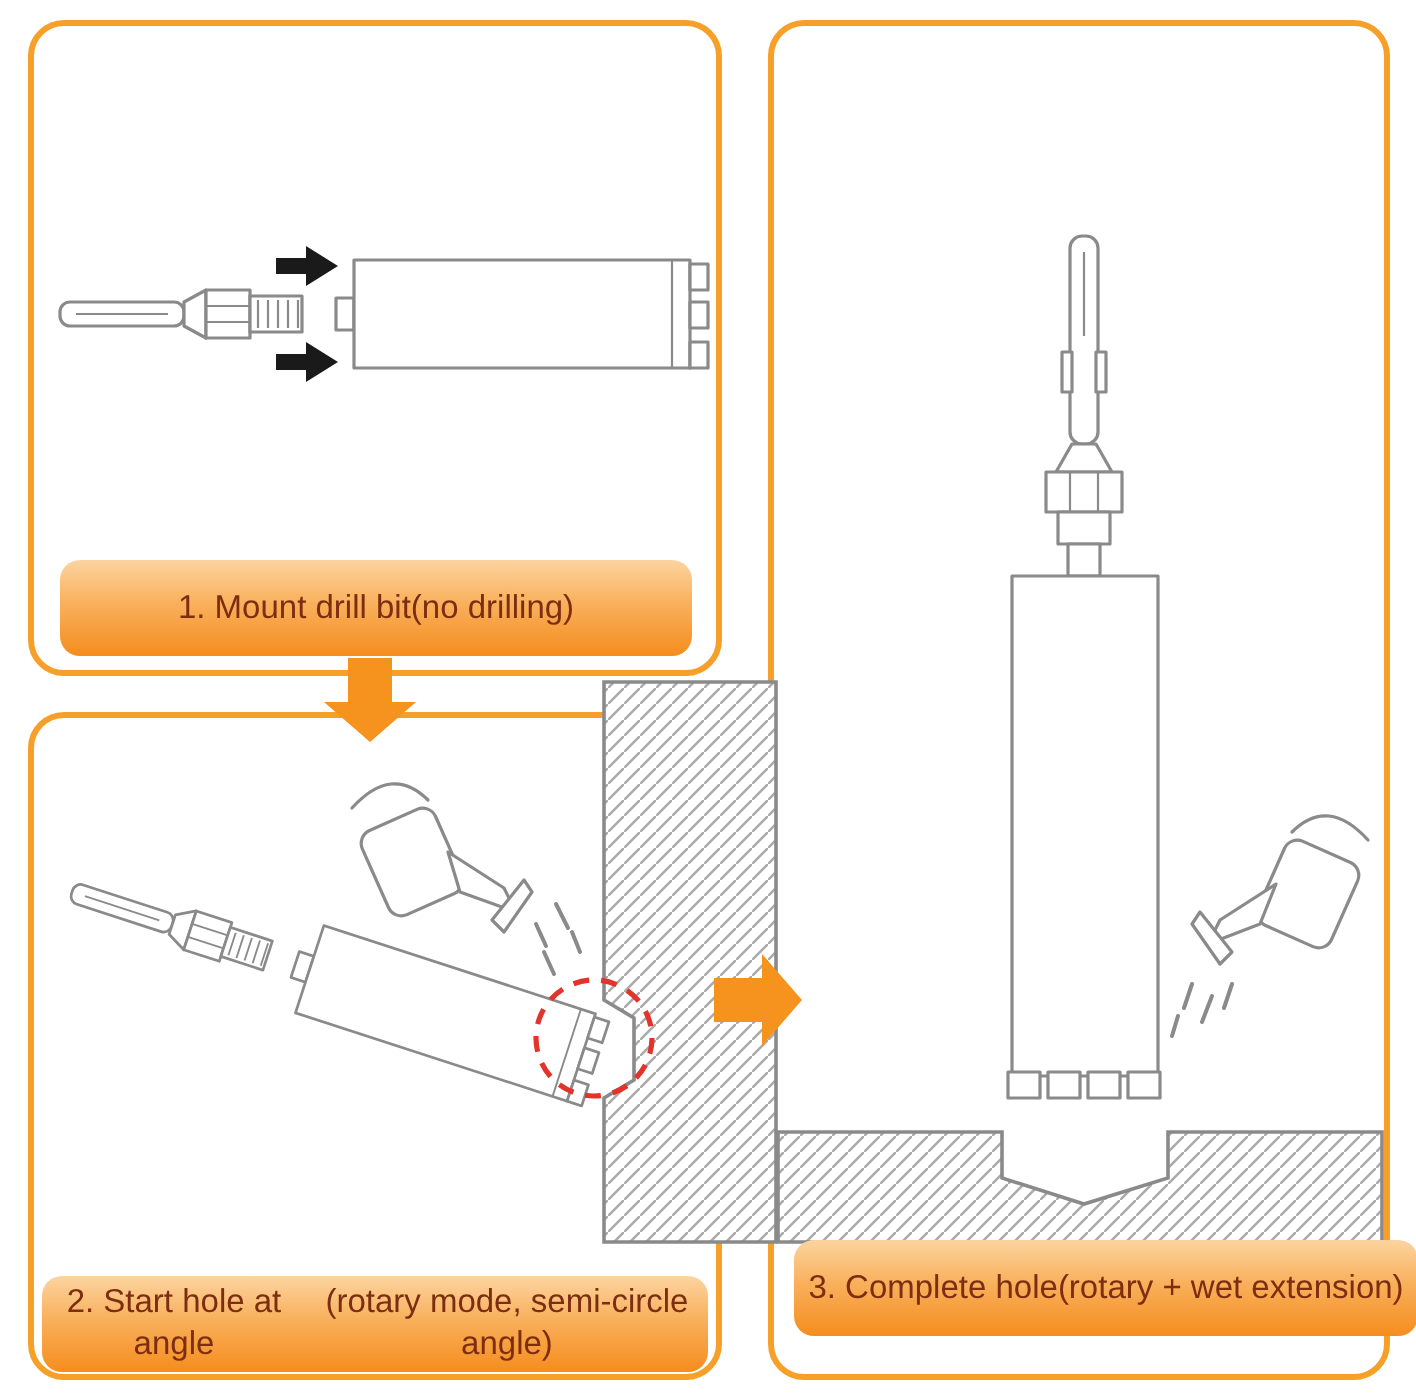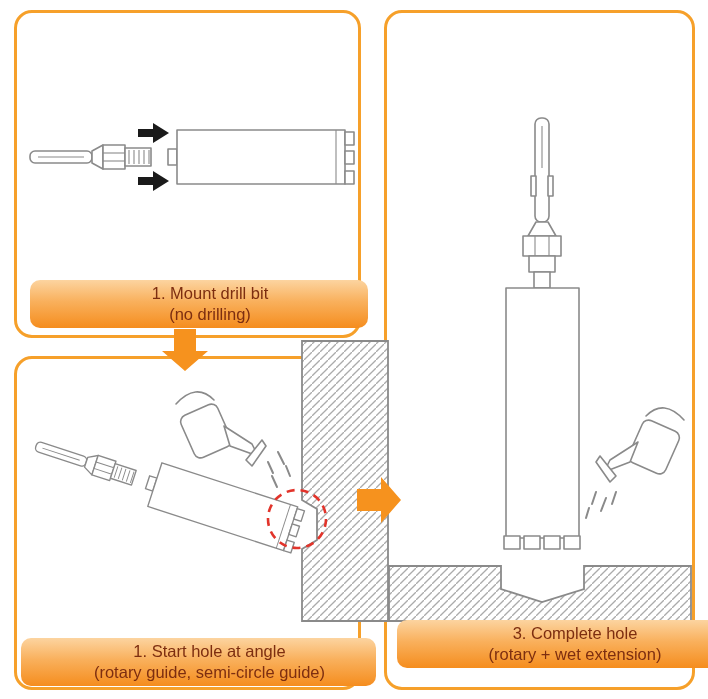--- a/index.html
+++ b/index.html
@@ -9,24 +9,24 @@
   }
   .panel{
     position:absolute;border:3px solid #f6a02a;border-radius:18px;
     background:#ffffff;box-sizing:border-box;z-index:1;
   }
   #panel1{left:14px;top:10px;width:347px;height:328px;}
   #panel2{left:14px;top:356px;width:347px;height:334px;}
   #panel3{left:384px;top:10px;width:311px;height:680px;}
   svg.overlay{position:absolute;left:0;top:0;z-index:5;pointer-events:none;}
   .caption{
-    position:absolute;z-index:7;display:flex;flex-direction:column;
+    position:absolute;z-index:7;display:flex;
     justify-content:center;align-items:center;
     background:linear-gradient(180deg,#fcd4a0 0%,#f9b05c 45%,#f58d1e 100%);
-    border-radius:10px;color:#7d2e10;font-size:16.5px;line-height:21px;text-align:center;padding-left:22px;
+    border-radius:10px;color:#7d2e10;font-size:16.5px;line-height:21px;text-align:center;
   }
   #caption1{left:30px;top:280px;width:316px;height:48px;}
   #caption2{left:21px;top:638px;width:333px;height:48px;}
   #caption3{left:397px;top:620px;width:312px;height:48px;}
 </style>
 </head>
 <body>
 
 <div class="page">
 
@@ -108,21 +108,21 @@
 
     <polygon points="174,329 196,329 196,351 208,351 185,371 162,351 174,351" fill="#F6921E"></polygon>
     <polygon points="357,489 381,489 381,477 401,500 381,523 381,511 357,511" fill="#F6921E"></polygon>
   </svg>
 
   <div class="caption" id="caption1">
     <div>1. Mount drill bit</div>
     <div>(no drilling)</div>
   </div>
   <div class="caption" id="caption2">
-    <div>1. Start hole at angle</div>
-    <div>(rotary guide, semi-circle guide)</div>
+    <div>2. Start hole at angle</div>
+    <div>(rotary mode, semi-circle angle)</div>
   </div>
   <div class="caption" id="caption3">
     <div>3. Complete hole</div>
     <div>(rotary + wet extension)</div>
   </div>
 
 </div>
 
 </body></html>

